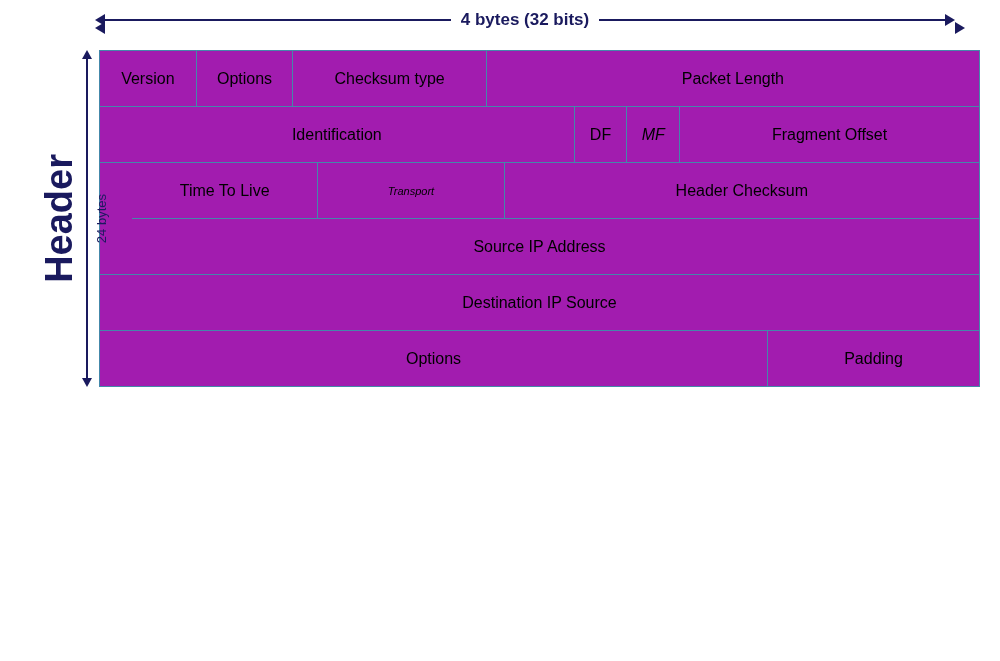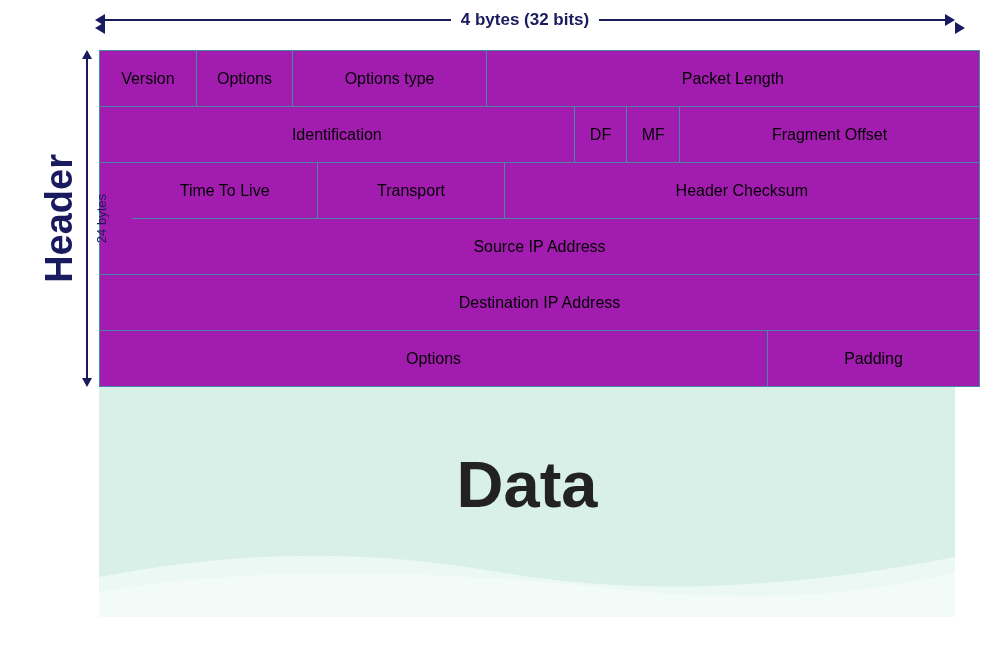--- a/index.html
+++ b/index.html
@@ -68,58 +68,47 @@
       <div style="display:flex; align-items:center; height:100%;">
         <span style="writing-mode:vertical-rl; transform:rotate(180deg); font-size:13px; color:#1a1a5e; margin-left:2px;">24 bytes</span>
       </div>
     </div>
 
     <div style="flex:1; border:1.5px solid #4488aa; background:#a21caf;">
 
       <div style="display:flex; border-bottom:1.5px solid #4488aa;">
         <div style="width:11%; border-right:1.5px solid #4488aa; display:flex; align-items:center; justify-content:center; font-size:16px; padding:14px 4px; min-height:55px;">Version</div>
         <div style="width:11%; border-right:1.5px solid #4488aa; display:flex; align-items:center; justify-content:center; font-size:16px; padding:14px 4px;">Options</div>
-        <div style="width:22%; border-right:1.5px solid #4488aa; display:flex; align-items:center; justify-content:center; font-size:16px; padding:14px 4px;">Options type</div>
+        <div style="width:22%; border-right:1.5px solid #4488aa; display:flex; align-items:center; justify-content:center; font-size:16px; padding:14px 4px;">Checksum type</div>
         <div style="flex:1; display:flex; align-items:center; justify-content:center; font-size:16px; padding:14px 4px;">Packet Length</div>
       </div>
 
       <div style="display:flex; border-bottom:1.5px solid #4488aa;">
         <div style="width:54%; border-right:1.5px solid #4488aa; display:flex; align-items:center; justify-content:center; font-size:16px; padding:14px 4px; min-height:55px;">Identification</div>
         <div style="width:6%; border-right:1.5px solid #4488aa; display:flex; align-items:center; justify-content:center; font-size:16px; padding:14px 2px;">DF</div>
-        <div style="width:6%; border-right:1.5px solid #4488aa; display:flex; align-items:center; justify-content:center; font-size:16px; padding:14px 2px;">MF</div>
+        <div style="width:6%; border-right:1.5px solid #4488aa; display:flex; align-items:center; justify-content:center; font-size:16px; padding:14px 2px;font-style:italic;">MF</div>
         <div style="flex:1; display:flex; align-items:center; justify-content:center; font-size:16px; padding:14px 4px;">Fragment Offset</div>
       </div>
 
       <div style="display:flex; border-bottom:1.5px solid #4488aa;margin-left:32px;">
         <div style="width:22%; border-right:1.5px solid #4488aa; display:flex; align-items:center; justify-content:center; font-size:16px; padding:14px 4px; min-height:55px;">Time To Live</div>
-        <div style="width:22%; border-right:1.5px solid #4488aa; display:flex; align-items:center; justify-content:center; font-size:16px; padding:14px 4px;">Transport</div>
+        <div style="width:22%; border-right:1.5px solid #4488aa; display:flex; align-items:center; justify-content:center; font-size:11px; padding:14px 4px;font-style:italic;">Transport</div>
         <div style="flex:1; display:flex; align-items:center; justify-content:center; font-size:16px; padding:14px 4px;">Header Checksum</div>
       </div>
 
       <div style="display:flex; border-bottom:1.5px solid #4488aa;">
         <div style="flex:1; display:flex; align-items:center; justify-content:center; font-size:16px; padding:14px 0; min-height:55px;">Source IP Address</div>
       </div>
 
       <div style="display:flex; border-bottom:1.5px solid #4488aa;">
-        <div style="flex:1; display:flex; align-items:center; justify-content:center; font-size:16px; padding:14px 4px; min-height:55px;">Destination IP Address</div>
+        <div style="flex:1; display:flex; align-items:center; justify-content:center; font-size:16px; padding:14px 4px; min-height:55px;">Destination IP Source</div>
       </div>
 
       <div style="display:flex;">
         <div style="width:76%; border-right:1.5px solid #4488aa; display:flex; align-items:center; justify-content:center; font-size:16px; padding:14px 4px; min-height:55px;">Options</div>
         <div style="flex:1; display:flex; align-items:center; justify-content:center; font-size:16px; padding:14px 4px;">Padding</div>
       </div>
 
     </div>
   </div>
 
-  <div style="margin-left:59px; width:856px; height:230px; position:relative; overflow:hidden;">
-
-    <div style="position:absolute; top:0; left:0; right:0; bottom:0; background:#d8f0e8;"></div>
-
-    <svg style="position:absolute; bottom:0; left:0; width:100%; height:80px;" viewBox="0 0 856 80" preserveAspectRatio="none">
-      <path d="M0,40 Q200,0 400,35 Q600,70 856,20 L856,80 L0,80 Z" fill="#fff" opacity="0.5"></path>
-      <path d="M0,55 Q200,20 500,50 Q700,75 856,35 L856,80 L0,80 Z" fill="#fff" opacity="0.4"></path>
-    </svg>
-
-    <div style="position:absolute; top:60px; left:50%; transform:translateX(-50%); font-size:65px; font-weight:bold; color:#222; white-space:nowrap;">Data</div>
-  </div>
 
 </div>
 
 </body></html>

